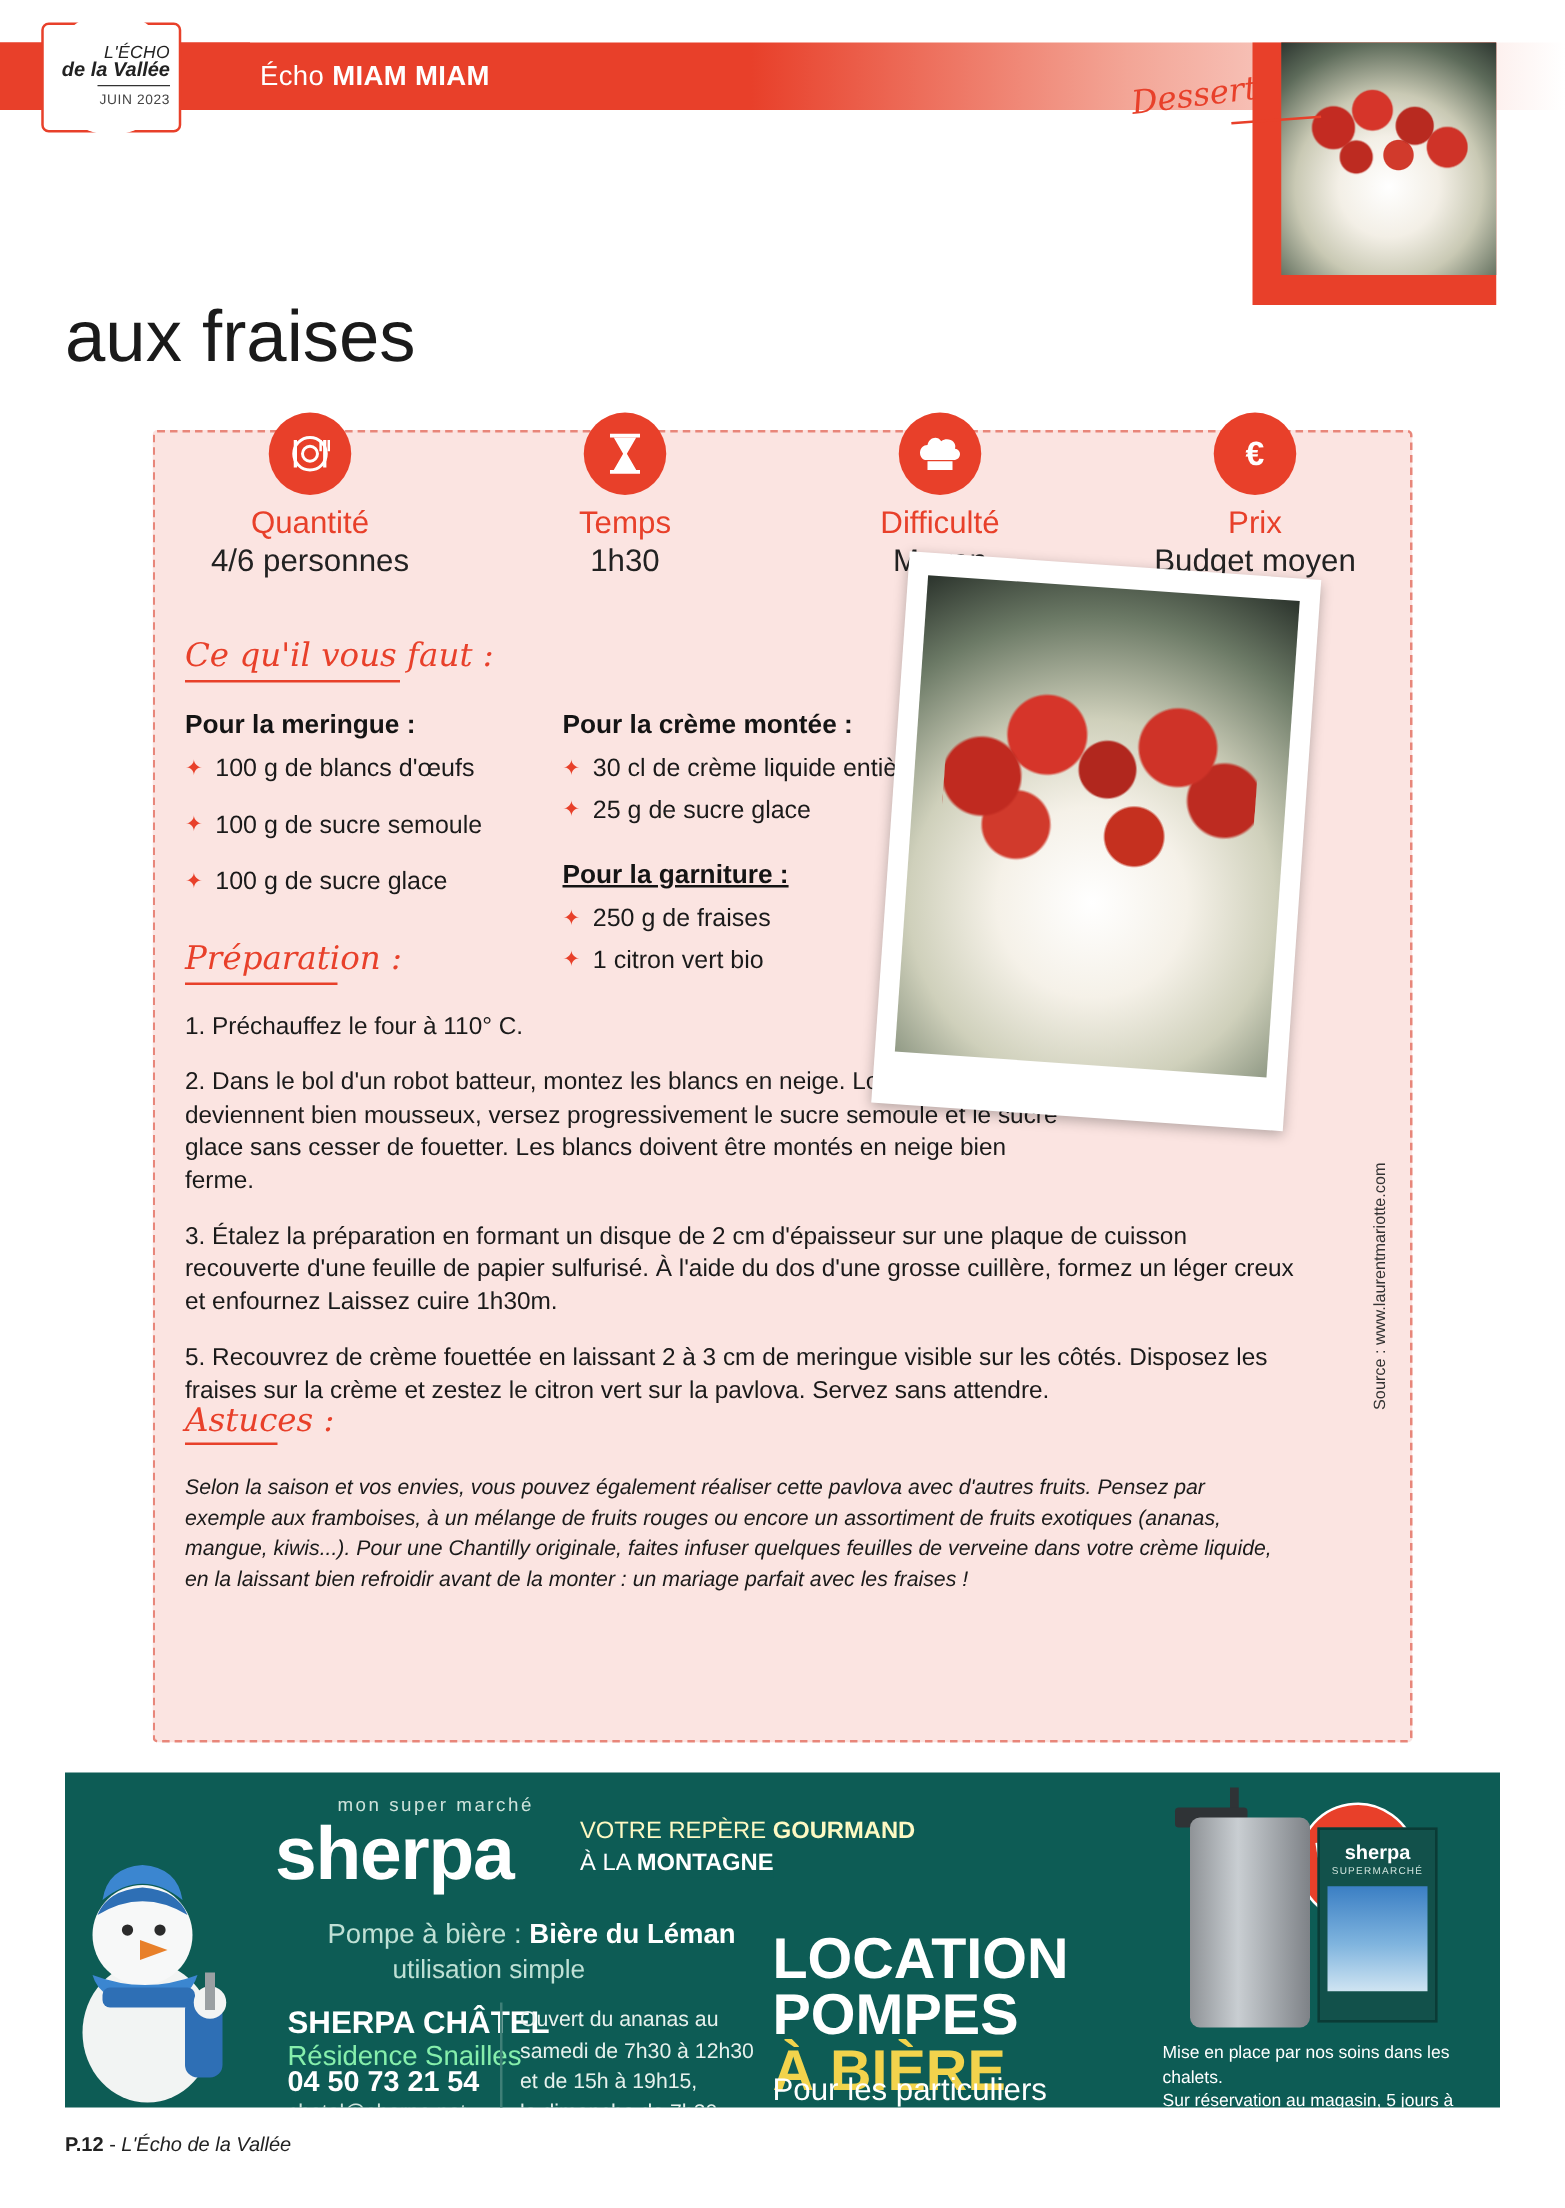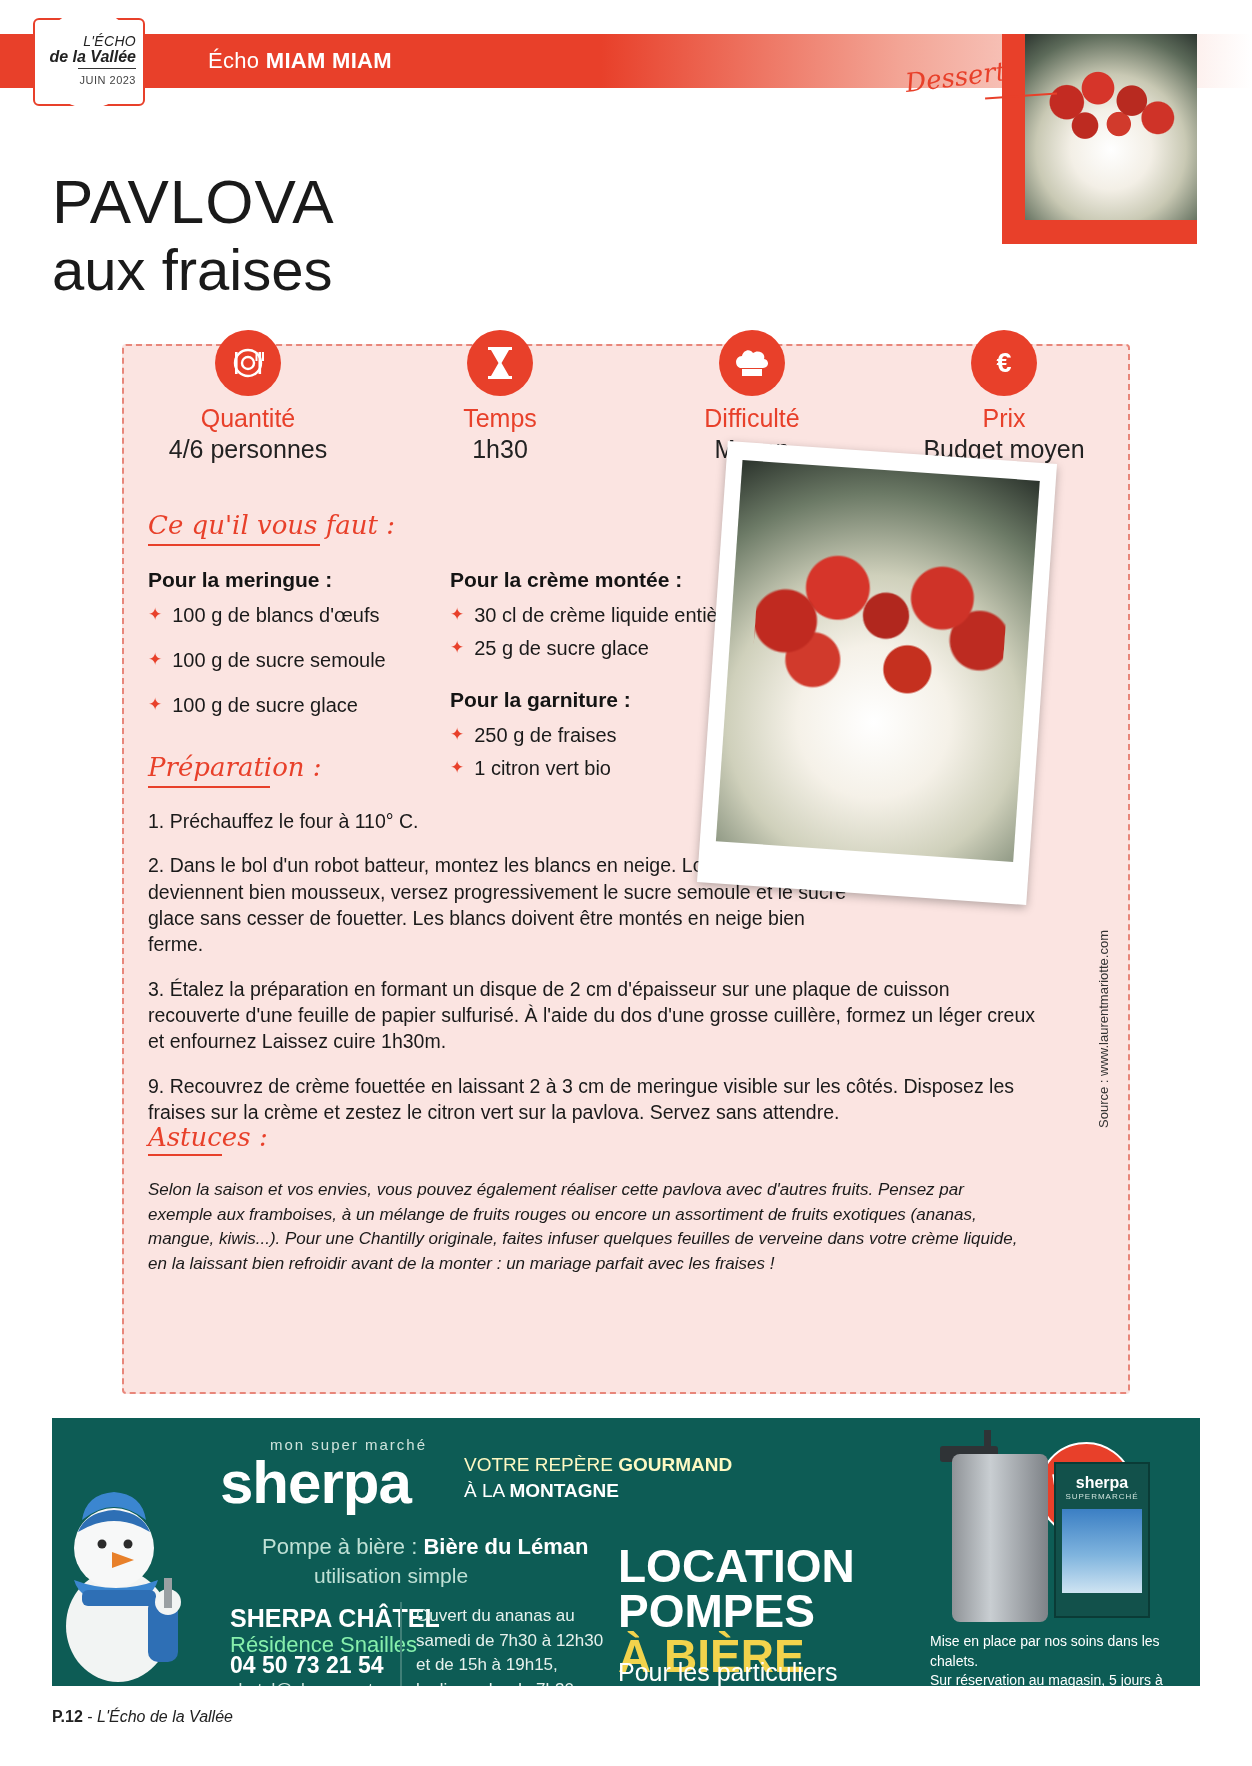--- a/index.html
+++ b/index.html
@@ -254,21 +254,20 @@
   </div>
 
   <div class="dessert-script">Dessert</div>
   <div class="dessert-line"></div>
 
   <div class="thumb-frame"></div>
   <div class="thumb-photo">
     <div class="berries"></div>
   </div>
 
-  <div class="title-main">PAVLOVA</div>
   <div class="title-sub">aux fraises</div>
 
   <div class="recipe-box"></div>
 
   <div class="meta-row">
     <div class="meta-item">
       <div class="meta-icon">
         <svg width="40" height="40" viewBox="0 0 40 40">
           <circle cx="20" cy="20" r="13" fill="none" stroke="#fff" stroke-width="2.4"></circle>
           <circle cx="20" cy="20" r="6" fill="none" stroke="#fff" stroke-width="2.4"></circle>
@@ -338,21 +337,21 @@
   <div class="col-right">
     <div class="sub-head">Pour la crème montée :</div>
     <div class="ing tight">
         <span class="star">✦</span>
         <span>30 cl de crème liquide entière</span>
       </div>
     <div class="ing tight">
         <span class="star">✦</span>
         <span>25 g de sucre glace</span>
       </div>
-    <div class="sub-head" style="margin-top:28px;">Pour la garniture :</div>
+    <div class="sub-head" style="margin-top:28px;text-decoration:underline;">Pour la garniture :</div>
     <div class="ing tight">
         <span class="star">✦</span>
         <span>250 g de fraises</span>
       </div>
     <div class="ing tight">
         <span class="star">✦</span>
         <span>1 citron vert bio</span>
       </div>
   </div>
 
@@ -365,21 +364,21 @@
   <div class="script-head" style="left:148px; top:752px;">
     <span>Préparation</span>
     <span>:</span>
   </div>
   <div class="script-underline" style="left:148px; top:786px; width:122px;"></div>
 
   <div class="steps">
     <div class="step" style="width:860px;">1. Préchauffez le four à 110° C.</div>
     <div class="step" style="width:700px;">2. Dans le bol d'un robot batteur, montez les blancs en neige. Lorsqu'ils deviennent bien mousseux, versez progressivement le sucre semoule et le sucre glace sans cesser de fouetter. Les blancs doivent être montés en neige bien ferme.</div>
     <div class="step">3. Étalez la préparation en formant un disque de 2 cm d'épaisseur sur une plaque de cuisson recouverte d'une feuille de papier sulfurisé. À l'aide du dos d'une grosse cuillère, formez un léger creux et enfournez Laissez cuire 1h30m.</div>
-    <div class="step">9. Recouvrez de crème fouettée en laissant 2 à 3 cm de meringue visible sur les côtés. Disposez les fraises sur la crème et zestez le citron vert sur la pavlova. Servez sans attendre.</div>
+    <div class="step">5. Recouvrez de crème fouettée en laissant 2 à 3 cm de meringue visible sur les côtés. Disposez les fraises sur la crème et zestez le citron vert sur la pavlova. Servez sans attendre.</div>
   </div>
 
   <div class="script-head" style="left:148px; top:1122px;">
     <span>Astuces</span>
     <span>:</span>
   </div>
   <div class="script-underline" style="left:148px; top:1154px; width:74px;"></div>
 
   <div class="tips">
     <p>Selon la saison et vos envies, vous pouvez également réaliser cette pavlova avec d'autres fruits. Pensez par exemple aux framboises, à un mélange de fruits rouges ou encore un assortiment de fruits exotiques (ananas, mangue, kiwis...). Pour une Chantilly originale, faites infuser quelques feuilles de verveine dans votre crème liquide, en la laissant bien refroidir avant de la monter : un mariage parfait avec les fraises !</p>

